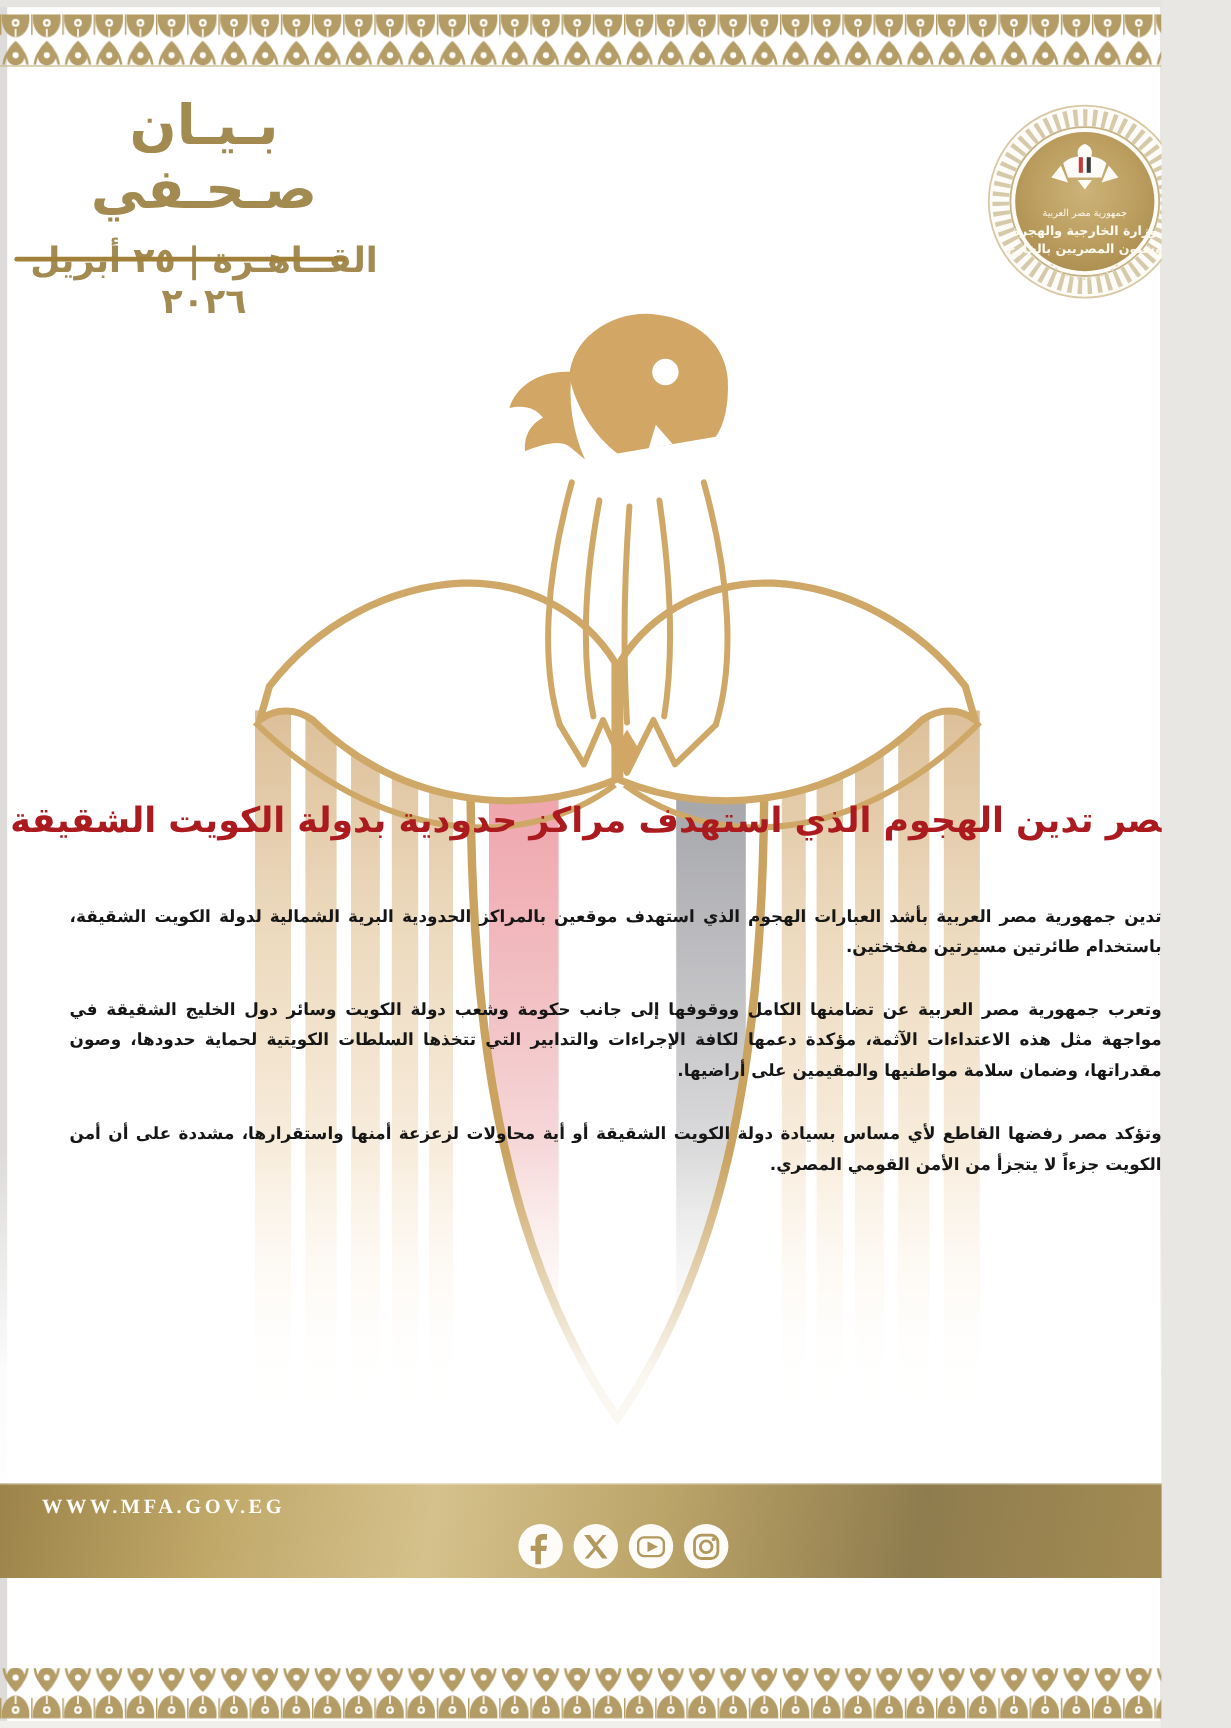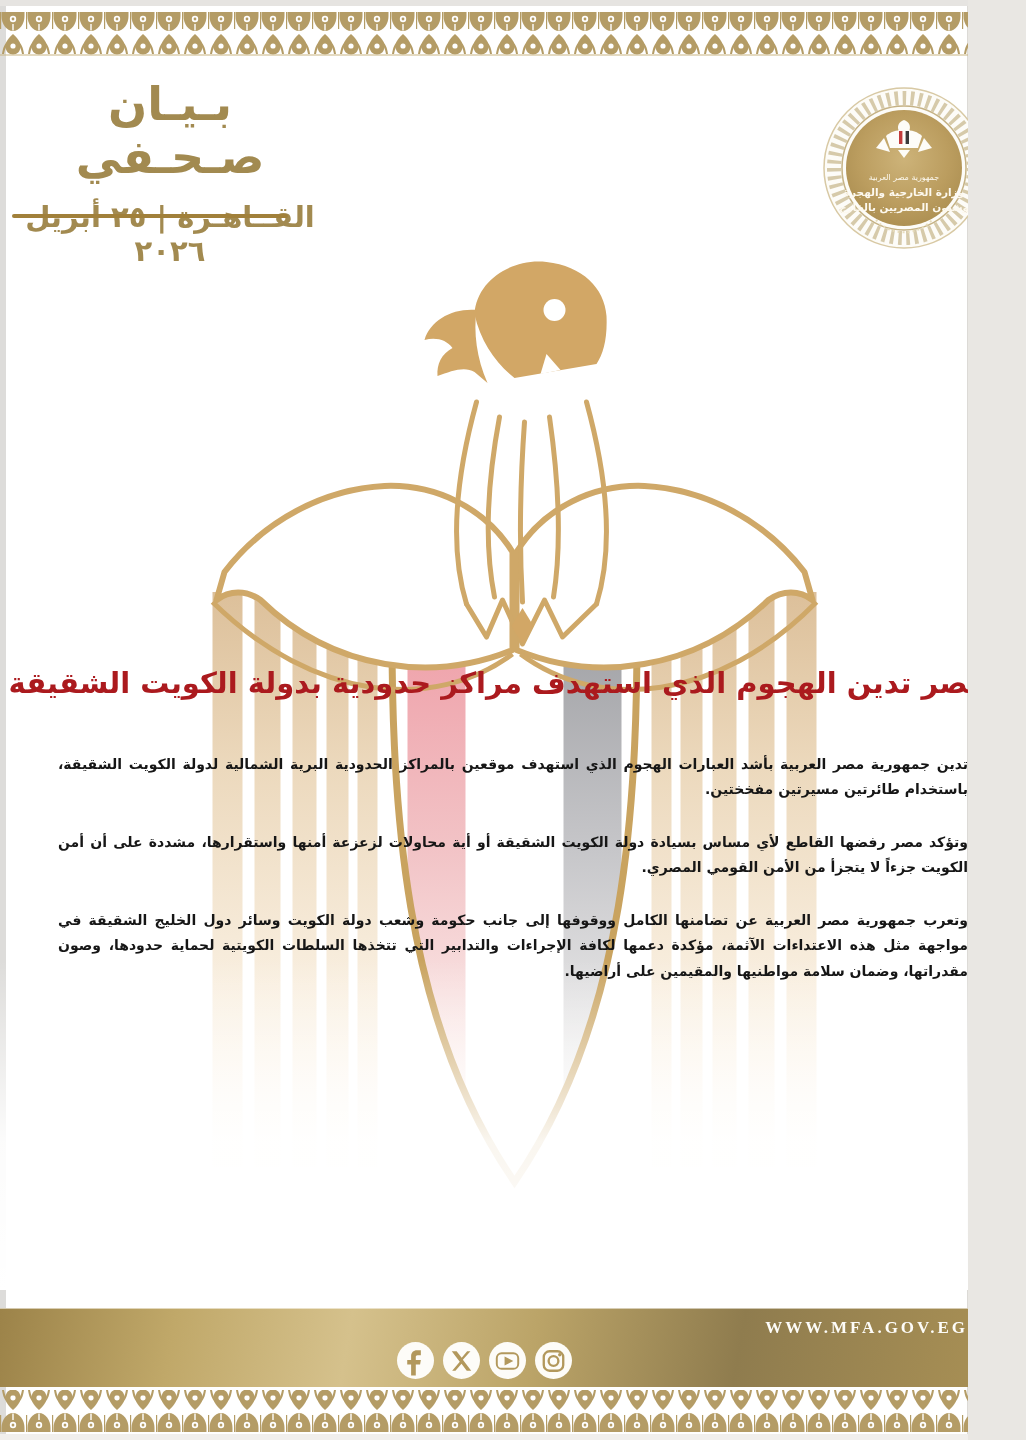--- a/index.html
+++ b/index.html
@@ -28,23 +28,23 @@
     background:linear-gradient(to bottom,rgba(255,255,255,0) 0%,rgba(255,255,255,.9) 55%,#fff 100%);}
 
   
   .headline{position:absolute;left:40px;top:666px;width:946px;text-align:right;
     color:#ab1a1e;font-size:29px;font-weight:bold;white-space:nowrap;direction:rtl;}
   .body-text{position:absolute;left:58px;top:752px;width:910px;direction:rtl;
     color:#161616;font-size:14px;font-weight:bold;line-height:1.82;text-align:justify;}
   .body-text p{margin:0 0 27px 0;}
 
   
-  .footer-band{position:absolute;left:0;top:1308px;width:100%;height:78px;text-align:right;
+  .footer-band{position:absolute;left:0;top:1236px;width:100%;height:78px;text-align:left;
     background:linear-gradient(100deg,#9c8349 0%,#c0a869 18%,#d5c18c 36%,#bba468 55%,#8f7c4e 76%,#a68e54 100%);
-    border-top:1px solid rgba(255,255,255,.55);}
+    border-top:1px solid rgba(255,255,255,.55);padding-left:35px;}
   .footer-url{margin-top:9px;color:#fdfcf8;font-family:"Liberation Serif","DejaVu Serif",serif;
     font-size:17px;letter-spacing:3px;font-weight:bold;}
   .social-row{margin-top:4px;display:flex;justify-content:center;gap:9px;}
   .social-icon{width:37px;height:37px;border-radius:50%;background:#fdfcf8;display:flex;
     align-items:center;justify-content:center;cursor:pointer;}
   .social-icon svg{display:block;}
   .bottom-white{position:absolute;left:0;top:1434px;width:100%;height:6px;background:#f1efec;}
 </style>
 </head>
 <body>
@@ -182,22 +182,22 @@
     <circle cx="360" cy="58" r="11" fill="#ffffff"></circle>
     <path d="M352,102 l14,16 l-20,4 z" fill="#ffffff"></path>
   </svg>
 
   <div class="emblem-fade"></div>
 
   <div class="headline">مصر تدين الهجوم الذي استهدف مراكز حدودية بدولة الكويت الشقيقة</div>
 
   <div class="body-text">
     <p>تدين جمهورية مصر العربية بأشد العبارات الهجوم الذي استهدف موقعين بالمراكز الحدودية البرية الشمالية لدولة الكويت الشقيقة، باستخدام طائرتين مسيرتين مفخختين.</p>
+    <p>وتعرب جمهورية مصر العربية عن تضامنها الكامل ووقوفها إلى جانب حكومة وشعب دولة الكويت وسائر دول الخليج الشقيقة في مواجهة مثل هذه الاعتداءات الآثمة، مؤكدة دعمها لكافة الإجراءات والتدابير التي تتخذها السلطات الكويتية لحماية حدودها، وصون مقدراتها، وضمان سلامة مواطنيها والمقيمين على أراضيها.</p>
     <p>وتؤكد مصر رفضها القاطع لأي مساس بسيادة دولة الكويت الشقيقة أو أية محاولات لزعزعة أمنها واستقرارها، مشددة على أن أمن الكويت جزءاً لا يتجزأ من الأمن القومي المصري.</p>
-    <p>وتعرب جمهورية مصر العربية عن تضامنها الكامل ووقوفها إلى جانب حكومة وشعب دولة الكويت وسائر دول الخليج الشقيقة في مواجهة مثل هذه الاعتداءات الآثمة، مؤكدة دعمها لكافة الإجراءات والتدابير التي تتخذها السلطات الكويتية لحماية حدودها، وصون مقدراتها، وضمان سلامة مواطنيها والمقيمين على أراضيها.</p>
   </div>
 
   <div class="footer-band">
     <div class="footer-url">WWW.MFA.GOV.EG</div>
     <div class="social-row">
       <div class="social-icon">
         <svg width="38" height="38" viewBox="0 0 38 38">
           <path fill="#b2985c" d="M24.5,8 h-4 c-3.6,0 -6,2.4 -6,6 v4 h-4 v4.6 h4 V34 h4.8 V22.6 h4.4 l0.8,-4.6 h-5.2 v-3.2 c0,-1 0.6,-1.8 1.8,-1.8 h3.4 z"></path>
         </svg>
       </div>

